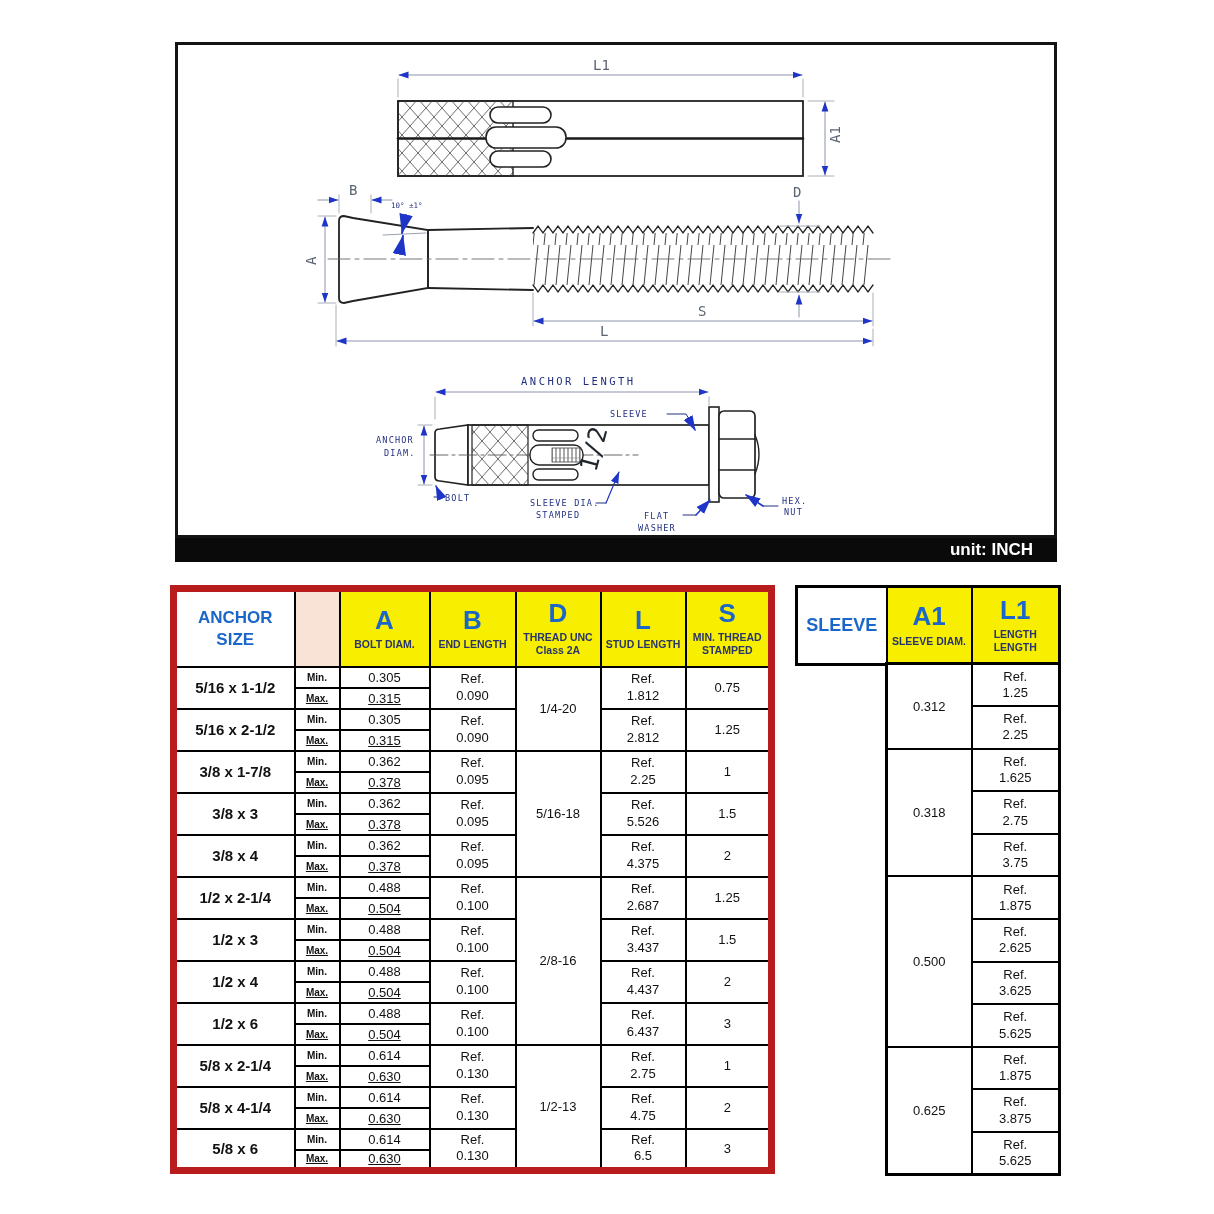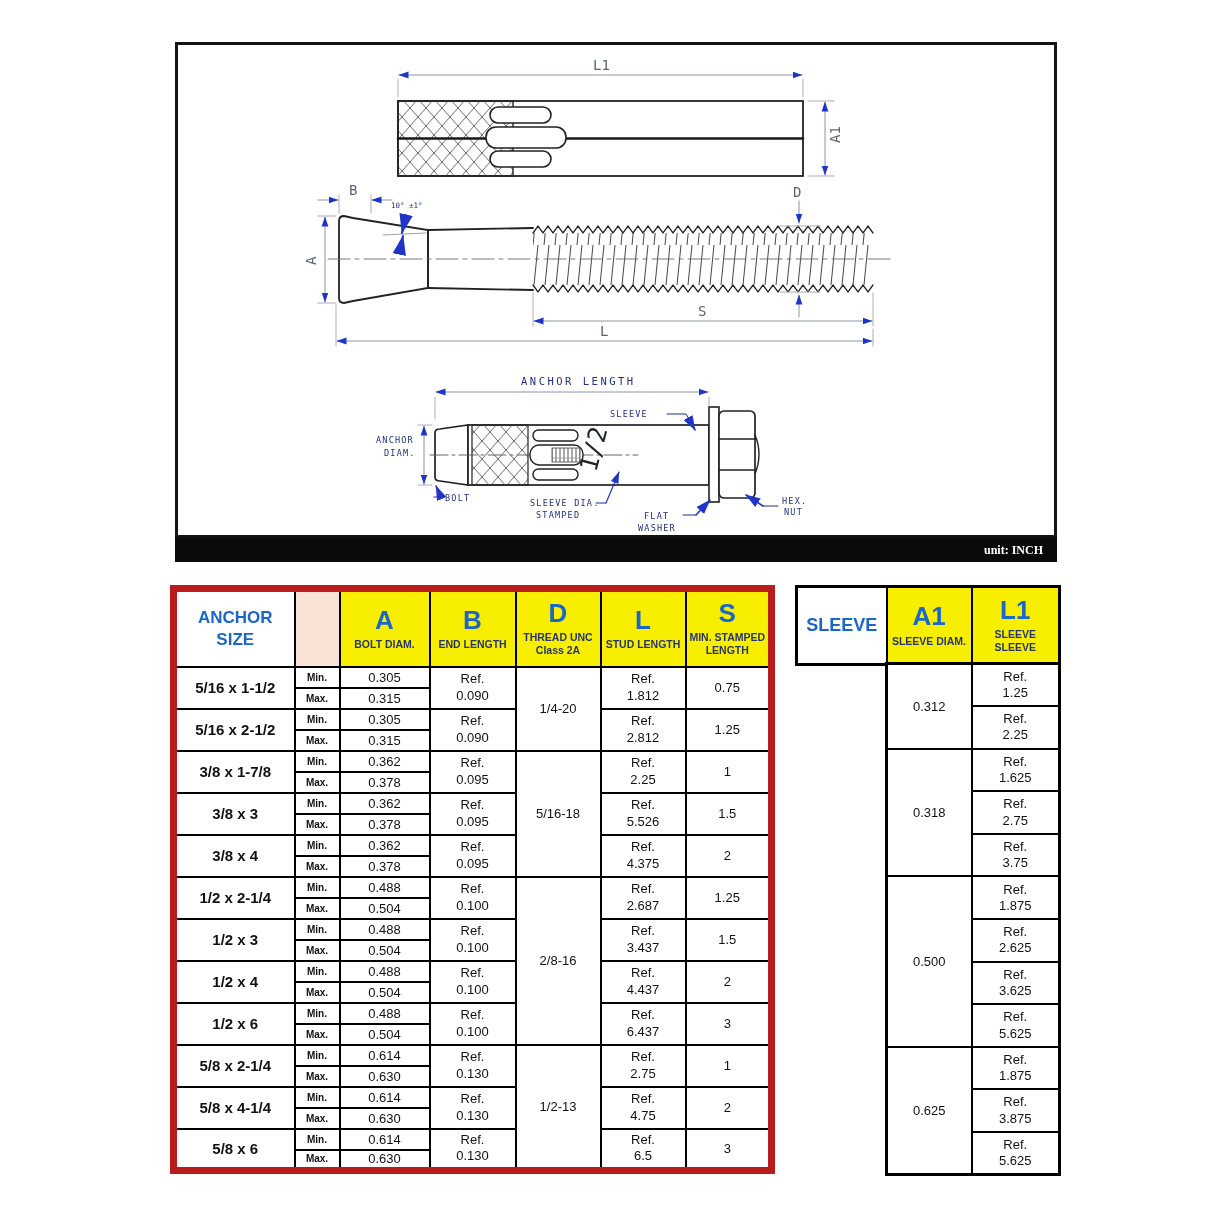--- a/index.html
+++ b/index.html
@@ -2,42 +2,42 @@
 <html><head>
 <meta charset="utf-8">
 <style>
   html,body{margin:0;padding:0;background:#ffffff;}
   body{width:1214px;height:1214px;position:relative;font-family:"Liberation Sans",sans-serif;}
 
   
   #drawing-panel{position:absolute;left:175px;top:42px;width:882px;height:496px;
     border:3px solid #141414;box-sizing:border-box;background:#fff;}
   #unit-bar{position:absolute;left:175px;top:538px;width:882px;height:24px;background:#0a0a0a;
-    color:#fff;font-size:12px;font-weight:bold;text-align:right;line-height:24px;
-    padding-right:14px;box-sizing:border-box;font-family:Liberation Serif, serif;}
+    color:#fff;font-size:17px;font-weight:bold;text-align:right;line-height:24px;
+    padding-right:24px;box-sizing:border-box;}
 
   
   table.spec{border-collapse:collapse;table-layout:fixed;position:absolute;background:#fff;}
   table.spec td{border:2px solid #000;text-align:center;vertical-align:middle;
     padding:0;color:#111;box-sizing:border-box;overflow:hidden;}
   #main-table{left:170px;top:585px;width:598px;border:7px solid #b91c1c;}
   #main-table tr.hdr{height:78px;}
   #main-table tr.body{height:21px;}
   td.hd-y{background:#f8ee00;border-bottom:3px solid #000;}
   td.hd-w{background:#ffffff;border-bottom:3px solid #000;}
   td.hd-p{background:#f8e3d6;border-bottom:3px solid #000;}
   .hd-letter{font-size:26px;font-weight:bold;color:#1b66c9;line-height:1.05;}
   .hd-sub{font-size:10.5px;font-weight:bold;color:#27356b;line-height:1.25;margin-top:4px;}
   .hd-title{font-size:17px;font-weight:bold;color:#1b66c9;line-height:1.3;}
   td.size-cell{font-size:15px;font-weight:bold;}
   td.mm{font-size:10px;font-weight:bold;}
   td.num{font-size:13px;}
   td.ref{font-size:13px;line-height:1.25;border-radius:7px;}
   td.bb1{border-bottom-width:1px;}
-  td.bt1{border-top-width:1px;}
+  td.bt1{border-top-width:1px;text-decoration:underline;}
   td.gt{border-top-width:3px;}
 
   #sleeve-header{left:795px;top:585px;width:263px;border:3px solid #000;}
   #sleeve-header tr{height:78px;}
   #sleeve-body{left:885px;top:662px;width:173px;border:3px solid #000;}
   #sleeve-body tr{height:42.6px;}
 
   
   .dimletter{font-family:"DejaVu Sans Mono",monospace;font-size:14px;fill:#5b6472;}
   .dimsmall{font-family:"DejaVu Sans Mono",monospace;font-size:7.5px;fill:#223080;}
@@ -228,21 +228,21 @@
         </td>
         <td class="hd-y">
           <div>
             <div class="hd-letter">L</div>
             <div class="hd-sub">STUD LENGTH</div>
           </div>
         </td>
         <td class="hd-y">
           <div>
             <div class="hd-letter">S</div>
-            <div class="hd-sub">MIN. STAMPED LENGTH</div>
+            <div class="hd-sub">MIN. THREAD STAMPED</div>
           </div>
         </td>
       </tr>
   <tr class="body">
         <td class="size-cell gt" rowspan="2">5/16 x 1-1/2</td>
         <td class="mm gt bb1">Min.</td>
         <td class="num gt bb1">0.305</td>
         <td class="ref gt" rowspan="2">
           <div>
             <div>Ref.</div>
@@ -523,21 +523,21 @@
       </td>
     <td class="hd-y">
           <div>
             <div class="hd-letter">A1</div>
             <div class="hd-sub">SLEEVE DIAM.</div>
           </div>
         </td>
         <td class="hd-y">
           <div>
             <div class="hd-letter">L1</div>
-            <div class="hd-sub">SLEEVE SLEEVE</div>
+            <div class="hd-sub">LENGTH LENGTH</div>
           </div>
         </td>
       </tr>
   </tbody>
 </table>
 
 <table id="sleeve-body" class="spec">
   <colgroup>
       <col style="width:85px">
       <col style="width:88px">

